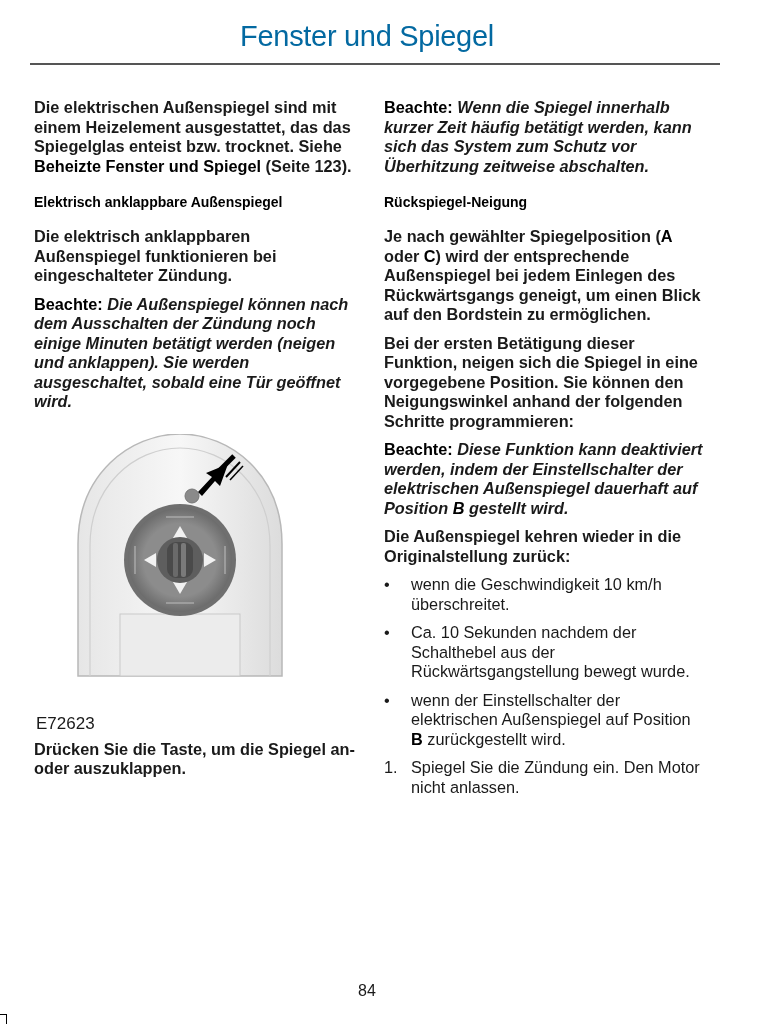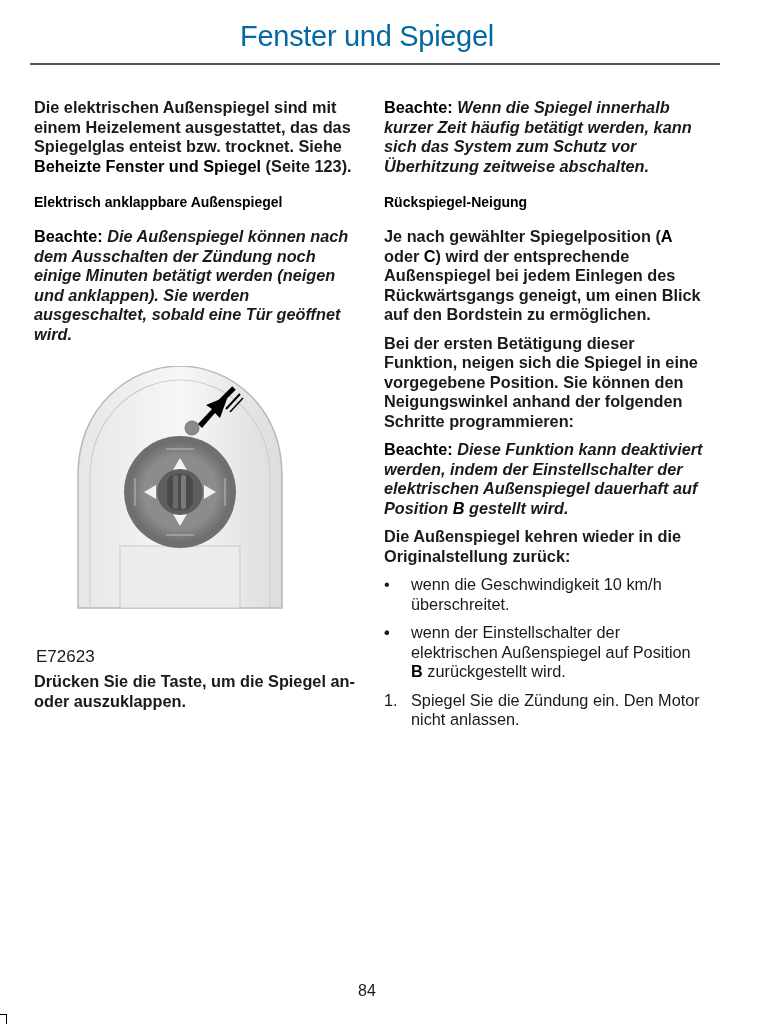--- a/index.html
+++ b/index.html
@@ -29,20 +29,21 @@
 </head>
 <body>
 
 <div class="title">Fenster und Spiegel</div>
 <div class="rule"></div>
 
 <div class="col left">
   <p><span>Die elektrischen Außenspiegel sind mit einem Heizelement ausgestattet, das das Spiegelglas enteist bzw. trocknet.  Siehe </span><b>Beheizte Fenster und Spiegel</b><span> (Seite 123).</span></p>
 
   <div class="h2">Elektrisch anklappbare Außenspiegel</div>
+  <p>Die elektrisch anklappbaren Außenspiegel funktionieren bei eingeschalteter Zündung.</p>
   <p><b>Beachte:</b><i> Die Außenspiegel können nach dem Ausschalten der Zündung noch einige Minuten betätigt werden (neigen und anklappen). Sie werden ausgeschaltet, sobald eine Tür geöffnet wird.</i></p>
 
   <div class="figure">
     <svg width="220" height="250" viewBox="0 0 220 250">
       <defs>
         <linearGradient id="housing" x1="0" y1="0" x2="1" y2="0">
           <stop offset="0" stop-color="#e6e6e6"></stop>
           <stop offset="0.5" stop-color="#f7f7f7"></stop>
           <stop offset="1" stop-color="#dcdcdc"></stop>
         </linearGradient>
@@ -86,21 +87,21 @@
   <p><b>Beachte:</b><i> Wenn die Spiegel innerhalb kurzer Zeit häufig betätigt werden, kann sich das System zum Schutz vor Überhitzung zeitweise abschalten.</i></p>
 
   <div class="h2">Rückspiegel-Neigung</div>
   <p><span>Je nach gewählter Spiegelposition (</span><b>A</b><span> oder </span><b>C</b><span>) wird der entsprechende Außenspiegel bei jedem Einlegen des Rückwärtsgangs geneigt, um einen Blick auf den Bordstein zu ermöglichen.</span></p>
   <p>Bei der ersten Betätigung dieser Funktion, neigen sich die Spiegel in eine vorgegebene Position. Sie können den Neigungswinkel anhand der folgenden Schritte programmieren:</p>
   <p><b>Beachte:</b><i> Diese Funktion kann deaktiviert werden, indem der Einstellschalter der elektrischen Außenspiegel dauerhaft auf Position </i><b><i>B</i></b><i> gestellt wird.</i></p>
   <p>Die Außenspiegel kehren wieder in die Originalstellung zurück:</p>
 
   <ul class="bul">
     <li><span class="mark">•</span><span>wenn die Geschwindigkeit 10 km/h überschreitet.</span></li>
-    <li><span class="mark">•</span></li>
+    <li><span class="mark">•</span><span>Ca. 10 Sekunden nachdem der Schalthebel aus der Rückwärtsgangstellung bewegt wurde.</span></li>
     <li><span class="mark">•</span><span>wenn der Einstellschalter der elektrischen Außenspiegel auf Position </span><b>B</b><span> zurückgestellt wird.</span></li>
   </ul>
 
   <ol class="num">
     <li><span class="mark">1.</span><span>Spiegel Sie die Zündung ein. Den Motor nicht anlassen.</span></li>
   </ol>
 </div>
 
 <div class="pagenum">84</div>
 <div class="corner"></div>

